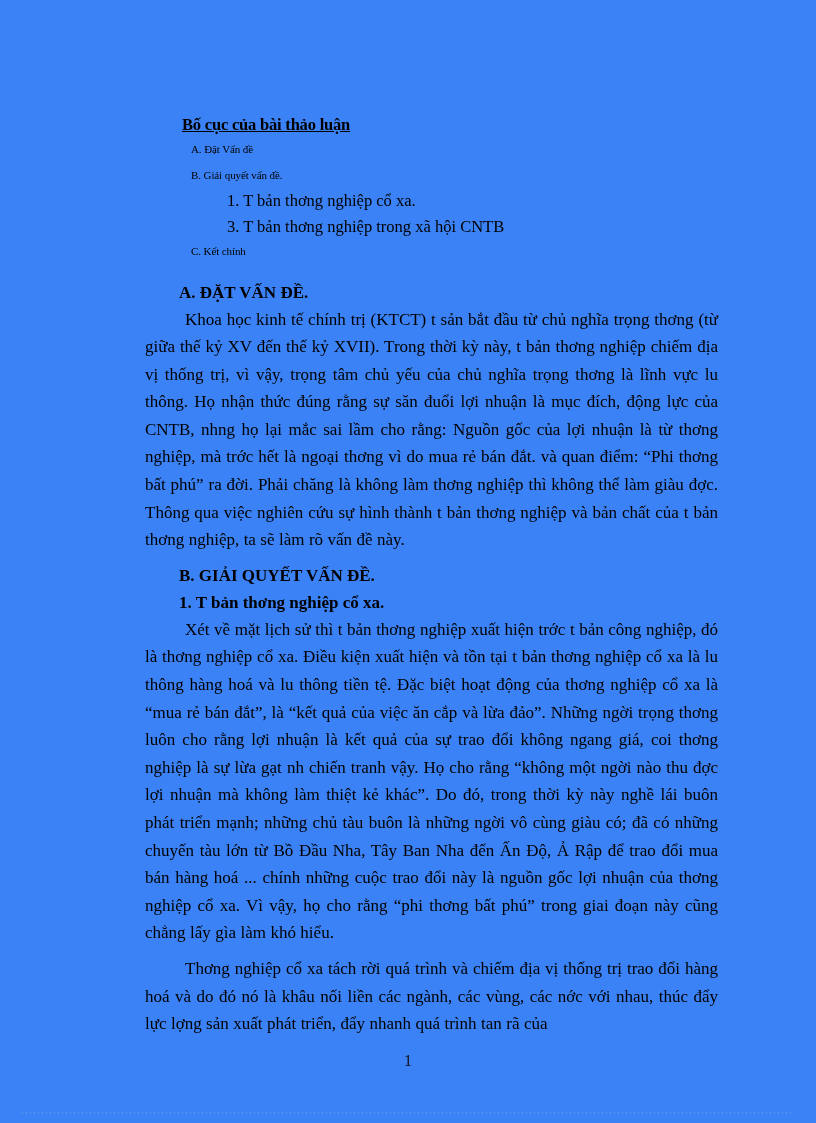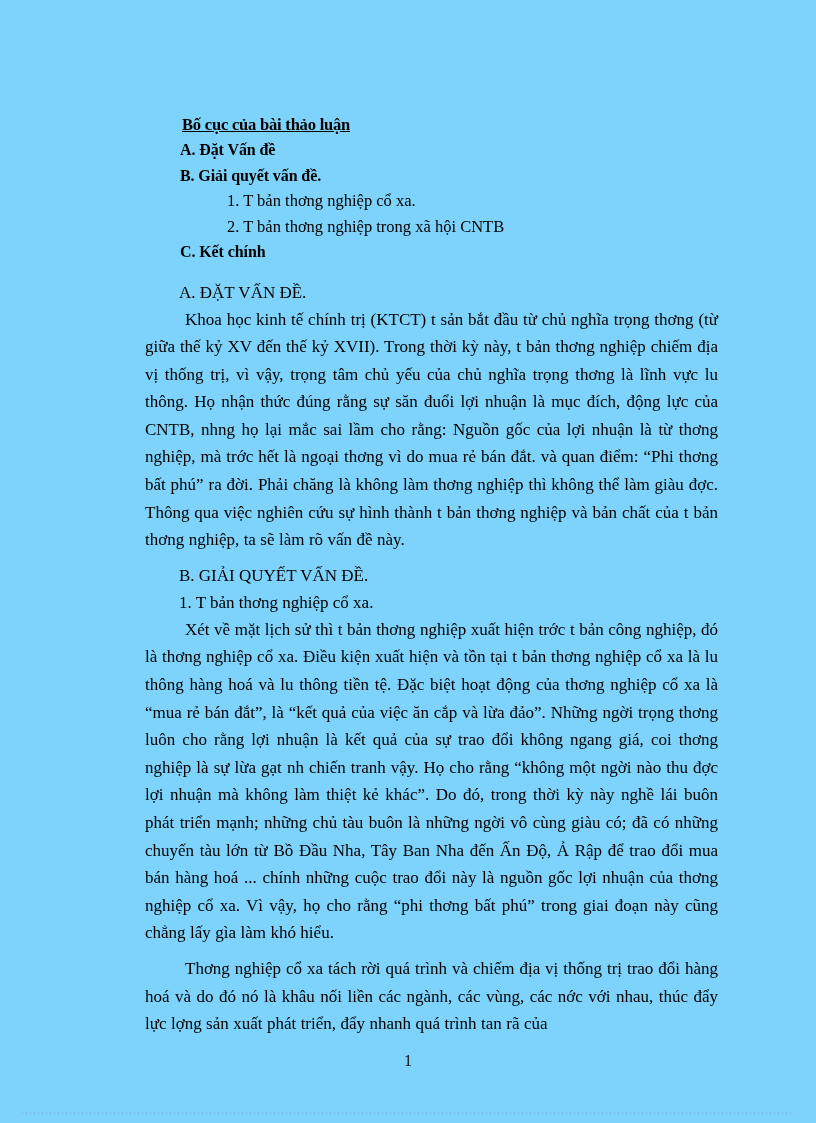--- a/index.html
+++ b/index.html
@@ -5,21 +5,21 @@
 <style>
   html, body {
     margin: 0;
     padding: 0;
     background: #ffffff;
   }
   #page {
     position: relative;
     width: 816px;
     height: 1123px;
-    background: #7dd3fc;
+    background: #3b82f6;
     overflow: hidden;
     font-family: "Liberation Serif", "DejaVu Serif", serif;
     color: #000000;
     -webkit-font-smoothing: none;
   }
   
   #content {
     position: absolute;
     left: 137px;
     top: 112px;
@@ -29,36 +29,36 @@
   .outline-title {
     font-weight: bold;
     font-size: 16.5px;
     line-height: 25px;
     text-decoration: underline;
     margin-left: 45px;
     letter-spacing: -0.2px;
     white-space: nowrap;
   }
   .outline-item {
-    font-weight: bold;
-    font-size: 16px;
+    font-weight: normal;
+    font-size: 11px;
     line-height: 25.5px;
-    margin-left: 43px;
+    margin-left: 54px;
     letter-spacing: -0.1px;
     white-space: nowrap;
   }
   .outline-sub {
     font-size: 16.5px;
     line-height: 25.5px;
     margin-left: 90px;
     white-space: nowrap;
   }
 
   .sec-head {
-    font-weight: normal;
+    font-weight: bold;
     font-size: 17px;
     line-height: 27px;
     margin-left: 42px;
     margin-top: 14px;
     white-space: nowrap;
   }
   .sec-head.tight { margin-top: 0px; }
 
   .para {
     font-size: 17px;
@@ -108,21 +108,21 @@
 
     <div>
       <div class="outline-title">Bố cục của bài thảo luận</div>
 
       <div class="outline-item">A. Đặt Vấn đề</div>
 
       <div class="outline-item">B. Giải quyết vấn đề.</div>
 
       <div class="outline-sub">1. T  bản thơng  nghiệp cổ xa.</div>
 
-      <div class="outline-sub">2. T  bản thơng  nghiệp trong xã hội CNTB</div>
+      <div class="outline-sub">3. T  bản thơng  nghiệp trong xã hội CNTB</div>
 
       <div class="outline-item">C. Kết chính</div>
     </div>
 
     <div>
       <div class="sec-head">A. ĐẶT VẤN ĐỀ.</div>
 
       <p class="para nogap">Khoa học kinh tế chính trị (KTCT) t  sản bắt đầu từ chủ nghĩa trọng thơng  (từ giữa thế kỷ XV đến thế kỷ XVII). Trong thời kỳ này, t  bản thơng  nghiệp chiếm địa vị thống trị, vì vậy, trọng tâm chủ yếu của chủ nghĩa trọng thơng  là lĩnh vực lu  thông. Họ nhận thức đúng rằng sự săn đuổi lợi nhuận là mục đích, động lực của CNTB, nhng  họ lại mắc sai lầm cho rằng: Nguồn gốc của lợi nhuận là từ thơng  nghiệp, mà trớc  hết là ngoại thơng  vì do mua rẻ bán đắt. và quan điểm: “Phi thơng  bất phú” ra đời. Phải chăng là không làm thơng  nghiệp thì không thể làm giàu đợc. Thông qua việc nghiên cứu sự hình thành t  bản thơng  nghiệp và bản chất của t  bản thơng  nghiệp, ta sẽ làm rõ vấn đề này.</p>
     </div>
 

